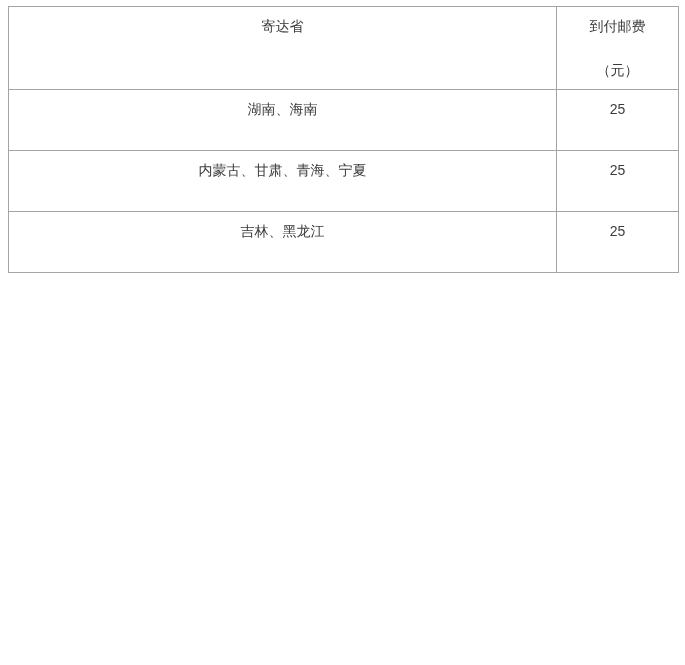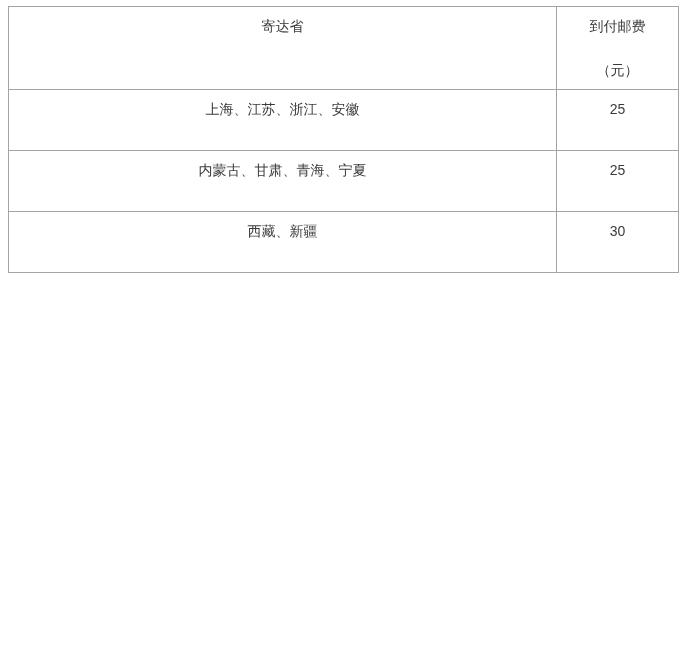--- a/index.html
+++ b/index.html
@@ -56,37 +56,37 @@
         <td>
           <p>寄达省</p>
         </td>
         <td>
           <p>到付邮费</p>
           <p>（元）</p>
         </td>
       </tr>
       <tr class="data-row">
         <td>
-            <p>上海、江苏、浙江、安徽</p>
+            <p>湖南、海南</p>
           </td>
         <td>
             <p>25</p>
           </td>
       </tr>
       <tr class="data-row">
         <td>
             <p>内蒙古、甘肃、青海、宁夏</p>
           </td>
         <td>
             <p>25</p>
           </td>
       </tr>
       <tr class="data-row">
         <td>
-            <p>西藏、新疆</p>
+            <p>吉林、黑龙江</p>
           </td>
         <td>
-            <p>30</p>
+            <p>25</p>
           </td>
       </tr>
     </tbody>
   </table>
 </div>
 
 </body></html>

